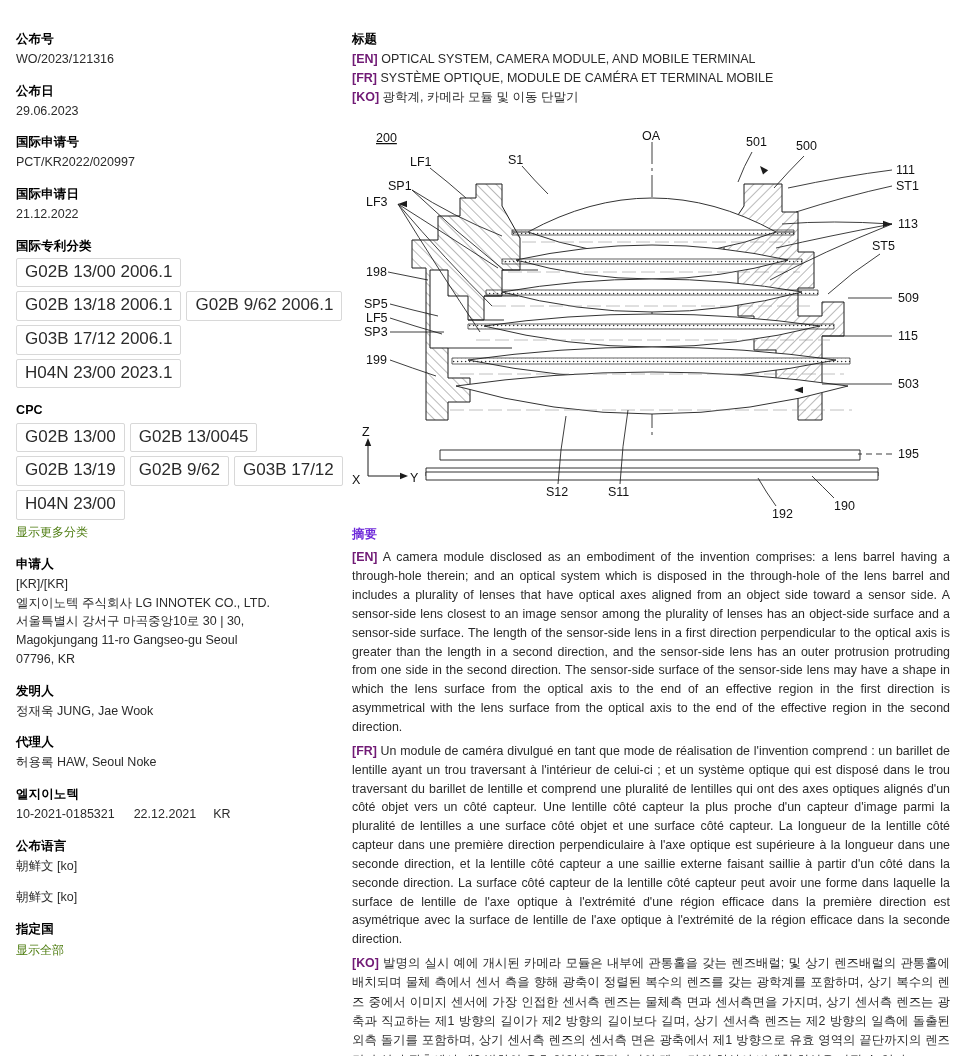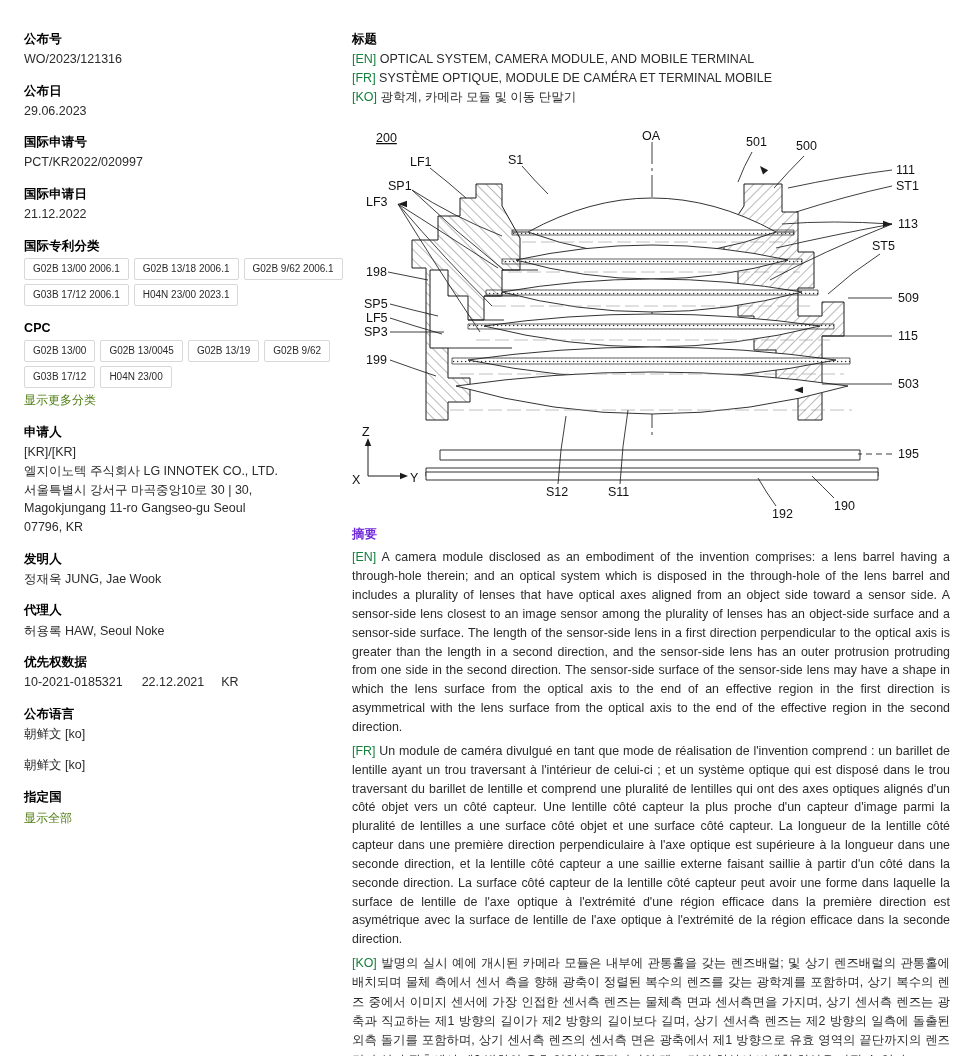--- a/index.html
+++ b/index.html
@@ -7,21 +7,21 @@
   body{
     width:959px;height:1056px;
     background:#ffffff;
     font-family:"Liberation Sans","DejaVu Sans",sans-serif;
     color:#1a1a1a;
     overflow:hidden;
   }
   .page{position:relative;width:959px;height:1056px;}
 
   
-  .col-left{position:absolute;left:24px;top:30px;width:330px;}
+  .col-left{position:absolute;left:16px;top:30px;width:330px;}
   .col-right{position:absolute;left:352px;top:30px;width:598px;}
 
   
   .field{margin-bottom:13px;}
   .f-label{
     font-size:12.5px;font-weight:bold;color:#000000;
     line-height:1.45;margin-bottom:2px;letter-spacing:.1px;
   }
   .f-value{
     font-size:12.5px;color:#2b2b2b;line-height:1.48;
@@ -34,29 +34,29 @@
     font-size:12px;color:#4d7c0f;
     cursor:pointer;line-height:1.6;display:inline-block;
   }
 
   
   .badge-wrap{display:flex;flex-wrap:wrap;gap:4px 5px;margin-top:3px;margin-bottom:2px;}
   .badge{
     border:1px solid #d8d8d8;background:#ffffff;
     border-radius:2px;
     padding:4px 8px 5px 8px;
-    font-size:10px;color:#2b2b2b;
+    font-size:17px;color:#2b2b2b;
     white-space:nowrap;line-height:1.1;
     cursor:pointer;
     text-align:right;
   }
 
   
   .title-line{font-size:12.5px;line-height:1.5;color:#2b2b2b;}
-  .lang-tag{font-weight:normal;color:#15803d;}
+  .lang-tag{font-weight:bold;color:#701a75;}
 
   .figure-box{
     margin-top:14px;margin-bottom:6px;
     width:598px;height:400px;
     position:relative;
   }
   .figure-box svg{display:block;}
 
   .abstract-head{font-size:12.5px;font-weight:bold;color:#6d28d9;margin-top:6px;margin-bottom:4px;}
   .abs-para{
@@ -130,21 +130,21 @@
       <div class="f-label">发明人</div>
       <div class="f-value">정재욱 JUNG, Jae Wook</div>
     </div>
 
     <div class="field">
       <div class="f-label">代理人</div>
       <div class="f-value">허용록 HAW, Seoul Noke</div>
     </div>
 
     <div class="field">
-      <div class="f-label">优先权数据</div>
+      <div class="f-label">엘지이노텍</div>
       <div class="f-value">
         <span>10-2021-0185321</span>
         <span style="display:inline-block;width:12px"></span>
         <span>22.12.2021</span>
         <span style="display:inline-block;width:10px"></span>
         <span>KR</span>
       </div>
     </div>
 
     <div class="field">

